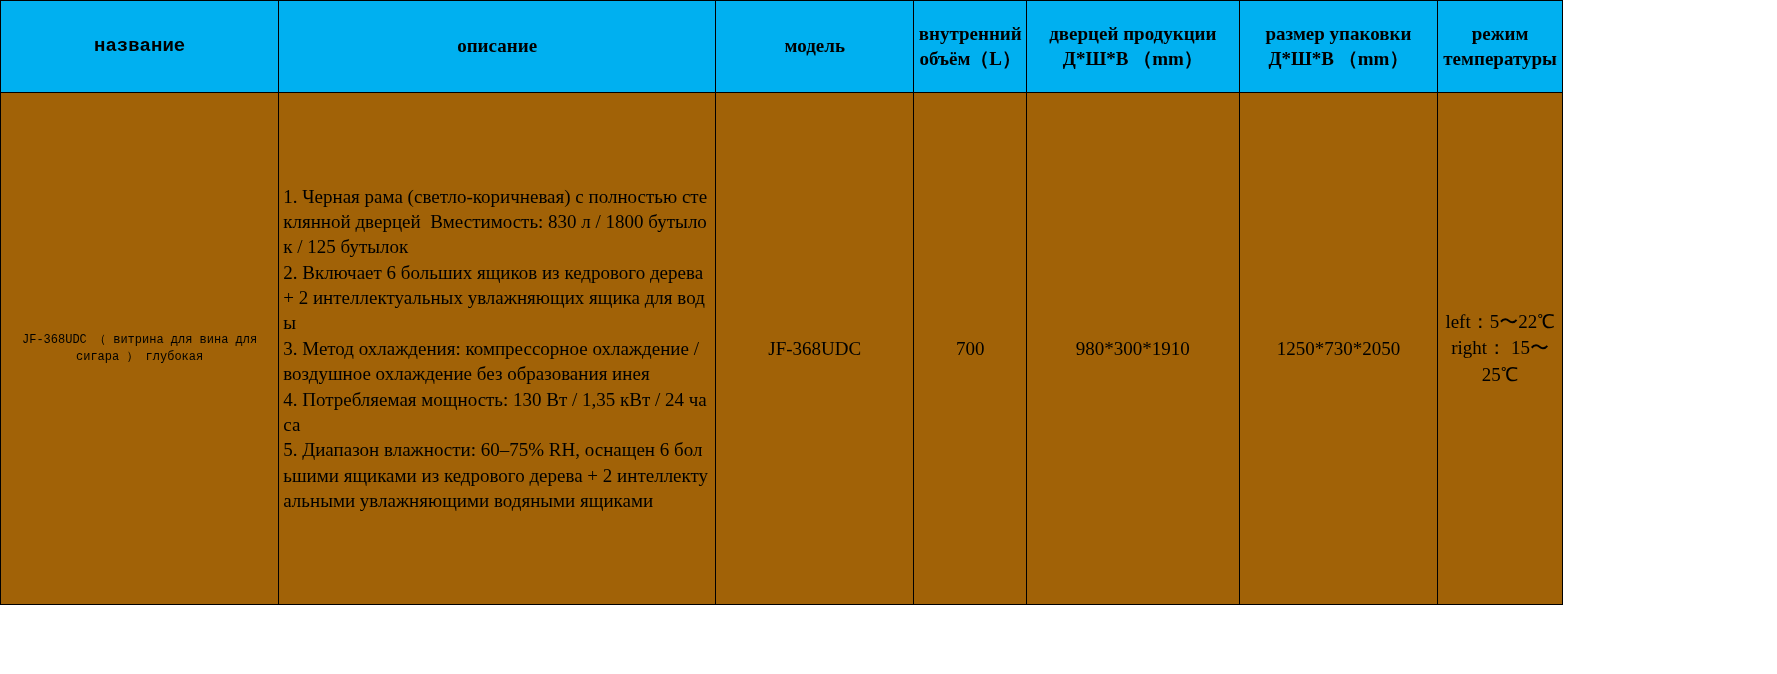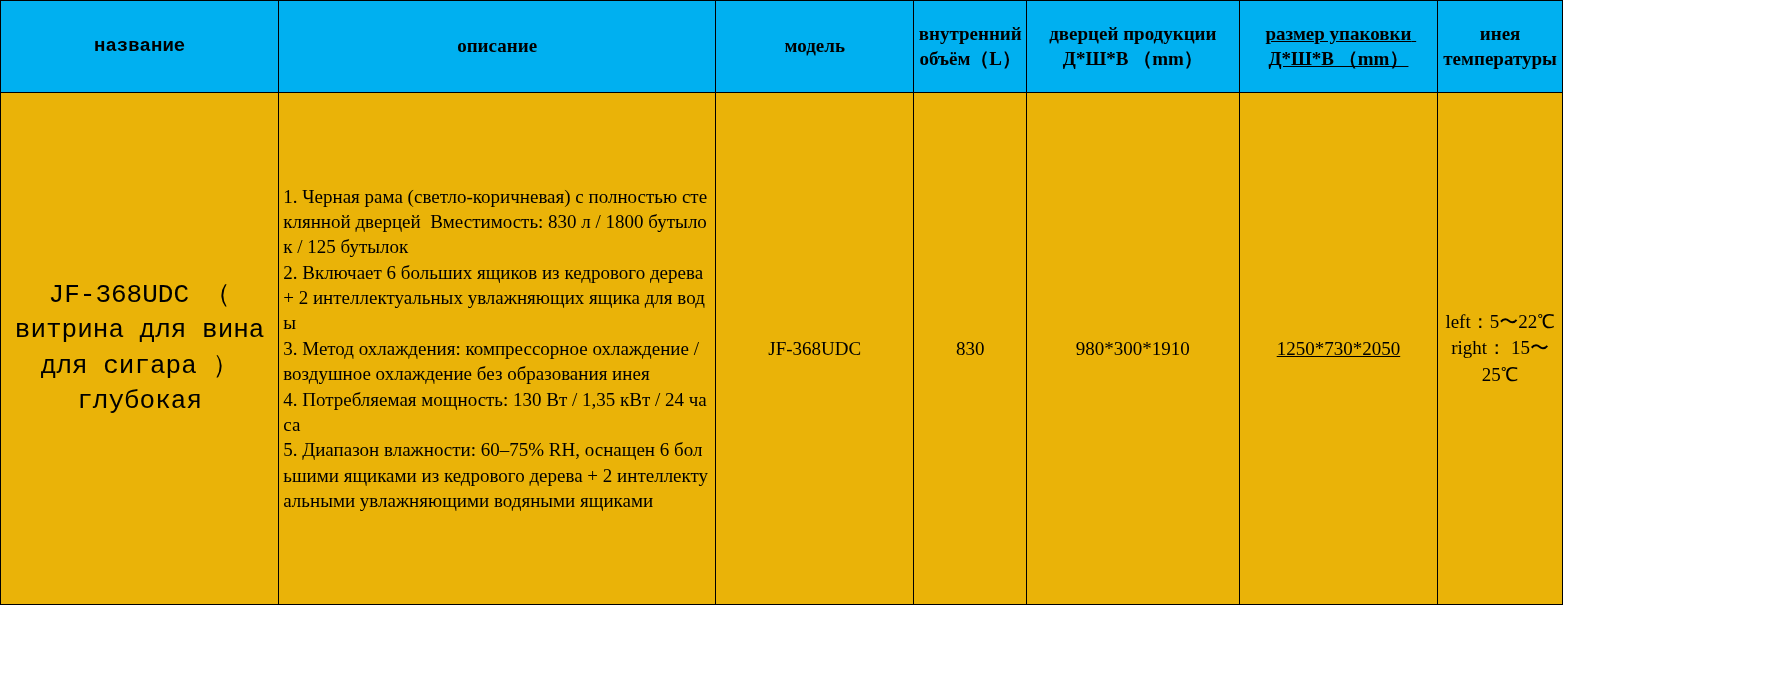--- a/index.html
+++ b/index.html
@@ -37,48 +37,48 @@
   }
   thead th {
     background: #00B0F0;
     color: #000000;
     font-weight: bold;
     text-align: center;
     height: 92px;
     box-sizing: border-box;
   }
   tbody td {
-    background: #eab308;
+    background: #a16207;
     text-align: center;
     height: 512px;
     box-sizing: border-box;
   }
   
   .col-name   { width: 272px; font-family: Liberation Mono, monospace; }
   .col-desc   { width: 427px; }
   .col-model  { width: 194px; }
   .col-vol    { width: 110px; margin-top: 40px; }
   .col-prod   { width: 208px; }
-  .col-pack   { width: 194px; text-decoration: underline; }
+  .col-pack   { width: 194px; }
   .col-temp   { width: 122px; }
 
   td.desc-cell {
     text-align: left;
     vertical-align: middle;
     padding-left: 3px;
     padding-right: 2px;
   }
   .desc-text {
     white-space: pre-wrap;
     word-break: break-all;
     font-size: 19px;
     line-height: 1.335;
   }
   .name-text {
-    font-size: 26px;
+    font-size: 12px;
     line-height: 1.35;
     display: block;
     padding: 0 2px;
   }
   .temp-text {
     white-space: pre-wrap;
     font-size: 19px;
     line-height: 1.4;
     display: block;
     text-align: center;
@@ -108,41 +108,41 @@
         <th class="col-vol">
           <span class="hdr-text">внутренний объём（L）</span>
         </th>
         <th class="col-prod">
           <span class="hdr-text">дверцей продукции Д*Ш*В （mm）</span>
         </th>
         <th class="col-pack">
           <span class="hdr-text">размер упаковки Д*Ш*В （mm）</span>
         </th>
         <th class="col-temp">
-          <span class="hdr-text">инея температуры</span>
+          <span class="hdr-text">режим температуры</span>
         </th>
       </tr>
     </thead>
     <tbody>
       <tr>
         <td class="col-name">
           <span class="name-text">JF-368UDC （ витрина для вина для сигара ） глубокая</span>
         </td>
         <td class="col-desc desc-cell">
           <span class="desc-text">1. Черная рама (светло-коричневая) с полностью стеклянной дверцей  Вместимость: 830 л / 1800 бутылок / 125 бутылок
 2. Включает 6 больших ящиков из кедрового дерева + 2 интеллектуальных увлажняющих ящика для воды
 3. Метод охлаждения: компрессорное охлаждение / воздушное охлаждение без образования инея
 4. Потребляемая мощность: 130 Вт / 1,35 кВт / 24 часа
 5. Диапазон влажности: 60–75% RH, оснащен 6 большими ящиками из кедрового дерева + 2 интеллектуальными увлажняющими водяными ящиками</span>
         </td>
         <td class="col-model">
           <span>JF-368UDC</span>
         </td>
         <td class="col-vol">
-          <span>830</span>
+          <span>700</span>
         </td>
         <td class="col-prod">
           <span>980*300*1910</span>
         </td>
         <td class="col-pack">
           <span>1250*730*2050</span>
         </td>
         <td class="col-temp">
           <span class="temp-text">left：5〜22℃
 right： 15〜25℃</span>

